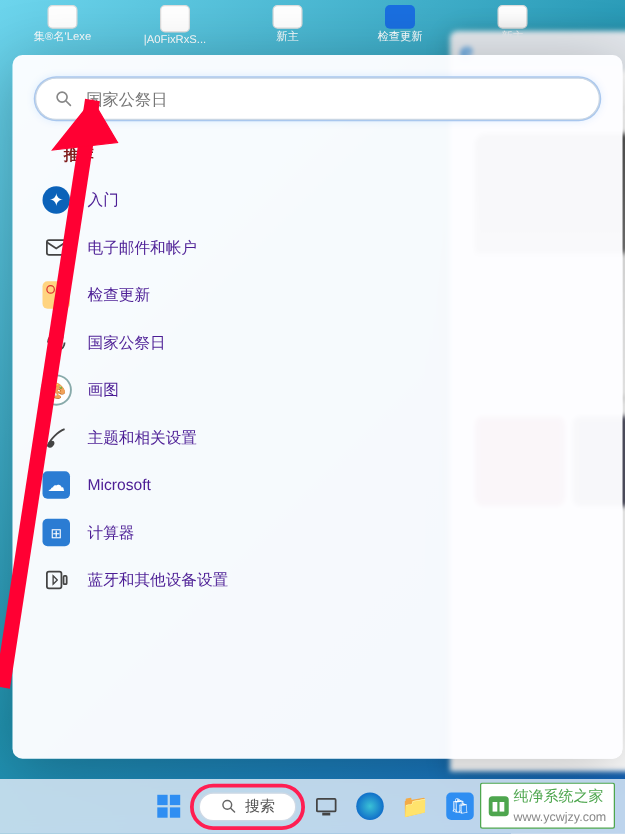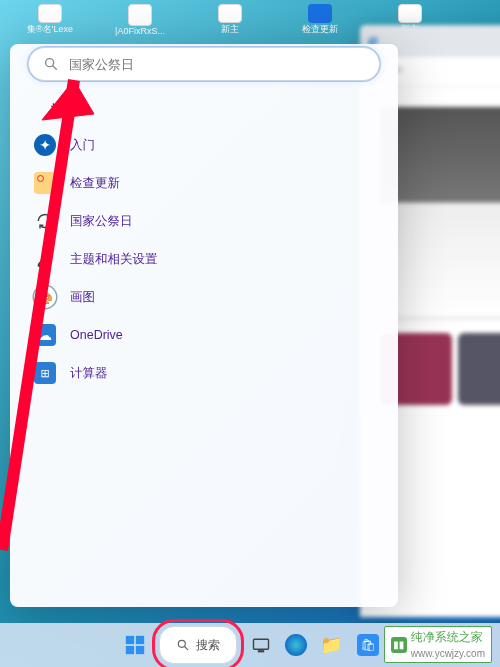--- a/index.html
+++ b/index.html
@@ -77,27 +77,27 @@
     width:72px; height:72px;
     border-radius:6px;
     background:#935;
   }
 
   
   .startpanel {
     position:absolute;
     top: 44px;
     left: 10px;
-    width: 388px;
+    width: 488px;
     bottom: 60px;
     background: rgba(253,253,255,0.97);
     border-radius: 8px;
     box-shadow: 0 8px 50px rgba(0,0,0,.25);
     overflow:hidden;
-    padding: 1px 18px;
+    padding: 16px 18px;
   }
   .searchbar {
     display:flex;
     align-items:center;
     height: 34px;
     border:1px solid #c9d6e4;
     border-radius: 18px;
     background:#fff;
     box-shadow: 0 0 0 1px #a9c7ee, 0 0 8px rgba(0,120,255,.15);
     padding: 0 14px;
@@ -173,21 +173,21 @@
     font-size:13px;
   }
   .taskbar .tb-icon {
     width:28px;height:28px;
     border-radius:4px;
     display:flex;align-items:center;justify-content:center;
   }
   .tb-start svg{width:22px;height:22px;}
   .tb-search {
     display:flex;align-items:center;gap:6px;
-    height:38px; padding:0 16px;
+    height:23px; padding:0 16px;
     background:#fff;
     border-radius:15px;
     border:1px solid #d0d9e4;
     color:#555;
     font-size:12px;
   }
   .tb-search .sicon{width:14px;height:14px;color:#666;}
   .tb-search.highlighted {
     outline: 3px solid #ff1e52;
     outline-offset: 4px;
@@ -279,54 +279,73 @@
   </div>
 
   <div class="section-title">推荐</div>
 
   <div class="rec-list" id="rec-list">
       <div class="rec-item">
         <span class="icon app-intro">✦</span>
         <span class="label">入门</span>
       </div>
       <div class="rec-item">
+        <span class="icon">
+          <svg class="outline" viewBox="0 0 24 24">
+            <rect x="3" y="5" width="18" height="14" rx="2"></rect>
+            <polyline points="3,7 12,13 21,7"></polyline>
+          </svg>
+        </span>
+        <span class="label">电子邮件和帐户</span>
+      </div>
+      <div class="rec-item">
         <span class="icon app-snip"></span>
         <span class="label">检查更新</span>
       </div>
       <div class="rec-item">
         <span class="icon">
           <svg class="outline" viewBox="0 0 24 24">
             <path d="M4 12a8 8 0 0 1 14-5"></path>
             <polyline points="18,3 18,7 14,7"></polyline>
             <path d="M20 12a8 8 0 0 1-14 5"></path>
             <polyline points="6,21 6,17 10,17"></polyline>
           </svg>
         </span>
         <span class="label">国家公祭日</span>
       </div>
       <div class="rec-item">
+        <span class="icon app-paint"></span>
+        <span class="label">画图</span>
+      </div>
+      <div class="rec-item">
         <span class="icon">
           <svg class="outline" viewBox="0 0 24 24">
             <path d="M4 20c2-6 10-14 16-16"></path>
             <path d="M4 20c0-2 2-4 4-4s2 2 0 4-4 0-4 0z" fill="#444"></path>
           </svg>
         </span>
         <span class="label">主题和相关设置</span>
       </div>
       <div class="rec-item">
-        <span class="icon app-paint"></span>
-        <span class="label">画图</span>
-      </div>
-      <div class="rec-item">
         <span class="icon app-onedrive">☁</span>
-        <span class="label">OneDrive</span>
+        <span class="label">Microsoft</span>
       </div>
       <div class="rec-item">
         <span class="icon app-calc">⊞</span>
         <span class="label">计算器</span>
+      </div>
+      <div class="rec-item">
+        <span class="icon">
+          <svg class="outline" viewBox="0 0 24 24">
+            <rect x="3" y="4" width="14" height="16" rx="2"></rect>
+            <rect x="19" y="8" width="3" height="8" rx="1"></rect>
+            <path d="M9 8l4 4-4 4V8l4 4-4 4" stroke-width="1.3"></path>
+          </svg>
+        </span>
+        <span class="label">蓝牙和其他设备设置</span>
       </div>
     </div>
 </div>
 
 <div class="taskbar">
   <div class="tb-icon tb-start">
     <svg viewBox="0 0 24 24">
       <rect x="2" y="2" width="9" height="9" fill="#2f8ef2"></rect>
       <rect x="13" y="2" width="9" height="9" fill="#2f8ef2"></rect>
       <rect x="2" y="13" width="9" height="9" fill="#2f8ef2"></rect>

